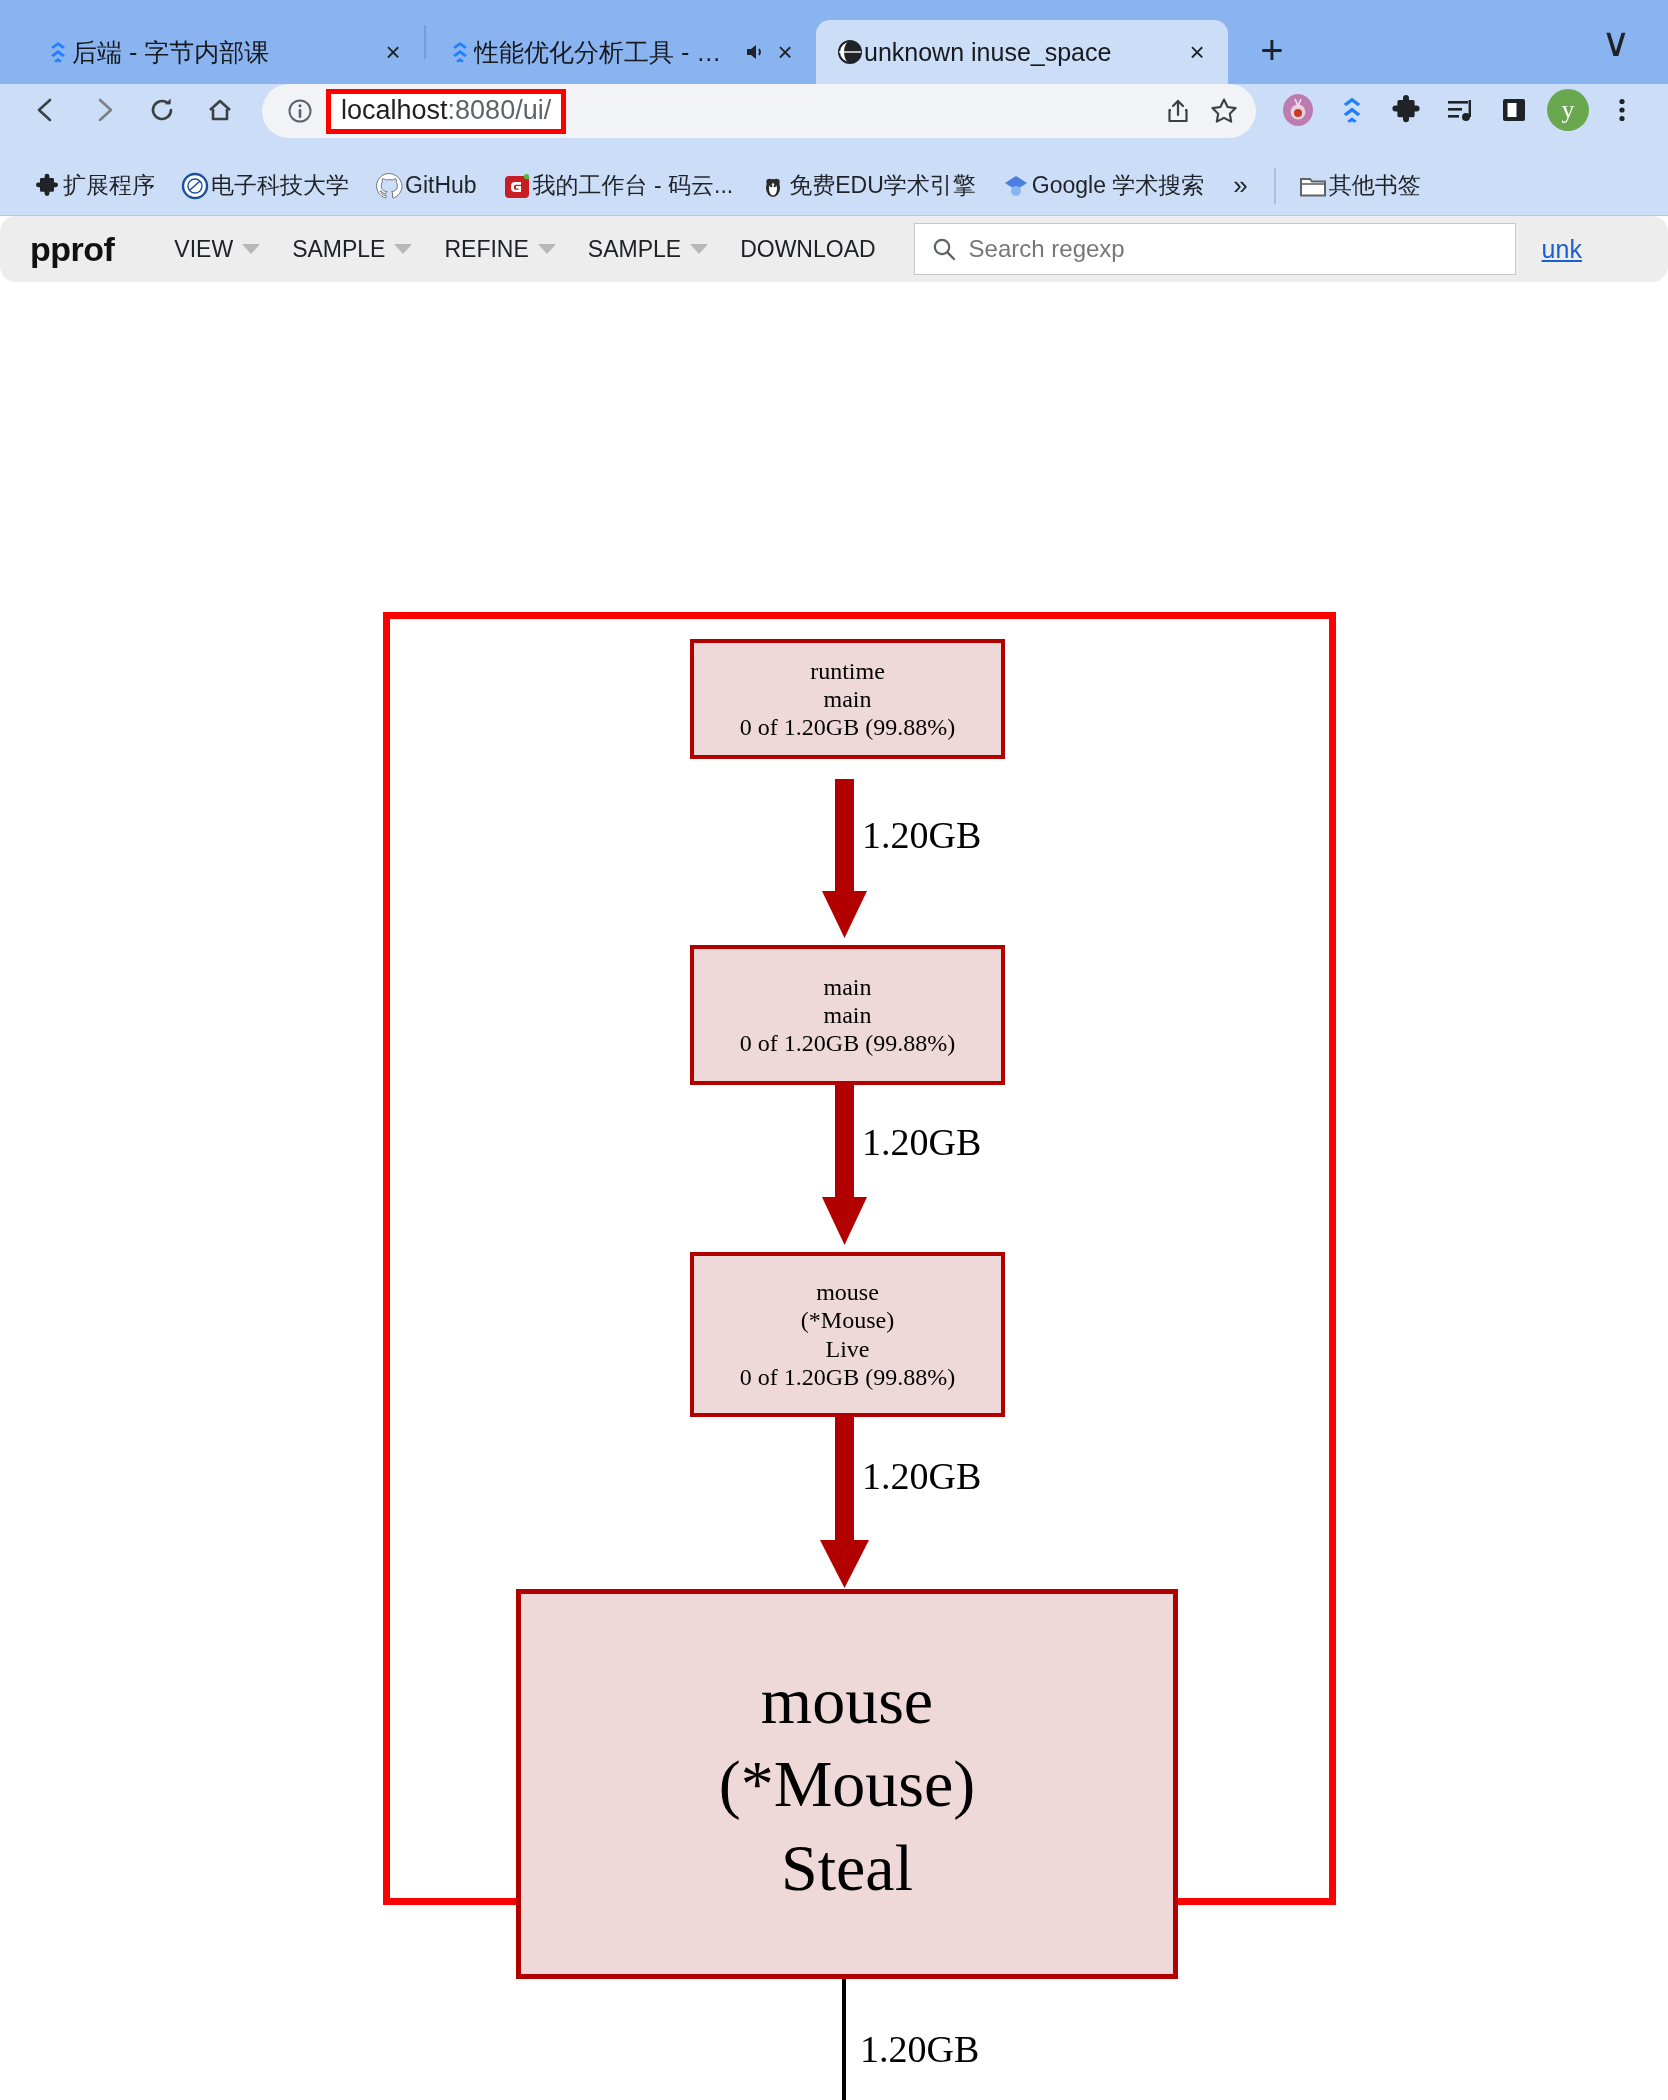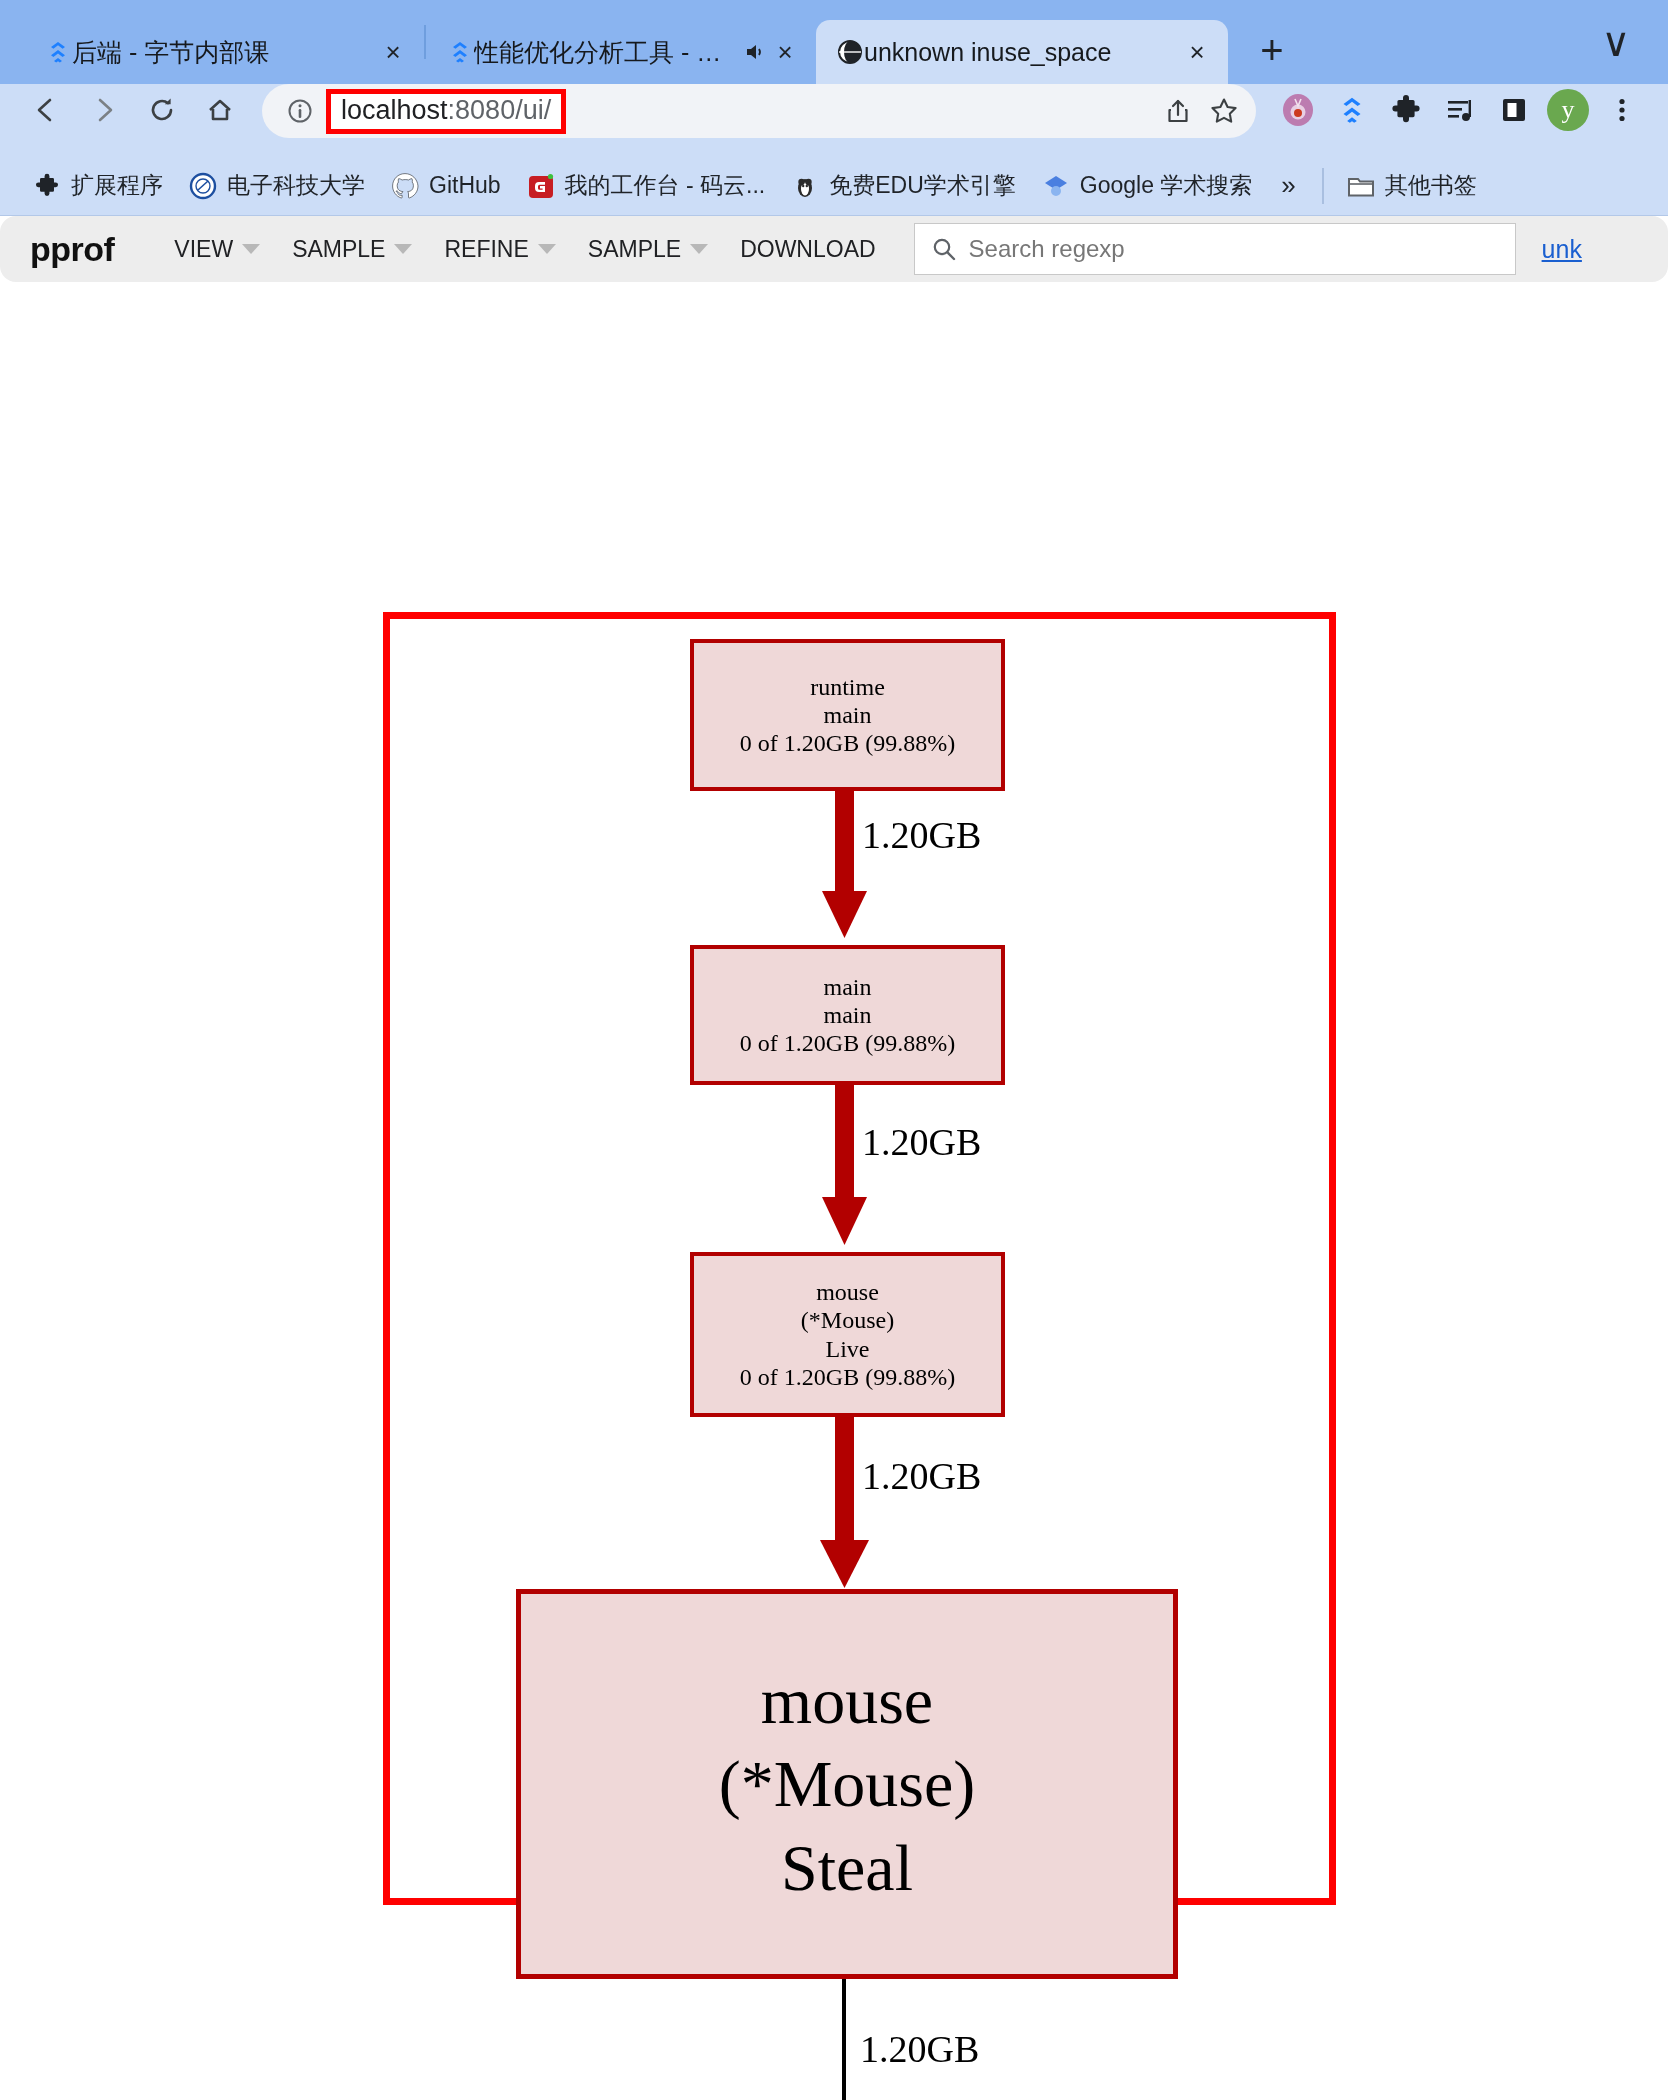--- a/index.html
+++ b/index.html
@@ -113,21 +113,21 @@
 
   .bookmarks {
     height: 60px;
     background: #ccddf7;
     display:flex; align-items:center;
     padding: 0 20px;
     gap: 0;
     border-bottom: 1px solid #b3c8e8;
   }
   .bm {
-    display:flex; align-items:center; gap:10px;
+    display:flex; align-items:center; gap:2px;
     padding: 0 13px; height: 46px;
     border-radius: 8px;
     white-space: nowrap;
   }
   .bm-label { font-size: 23px; color: #1f2328; }
   .bm-ic { width:28px; height:28px; flex:none; display:flex; align-items:center; justify-content:center;}
   .bm-chev { font-size:26px; color:#1f2328; padding: 0 16px; }
   .bm-divider { width:2px; height:36px; background:#a9bfe0; margin: 0 10px; }
 
   
@@ -194,21 +194,21 @@
     border: 4px solid #b20000;
     display:flex; flex-direction:column;
     align-items:center; justify-content:center;
     font-family:"Liberation Serif", serif;
     color:#000;
     text-align:center;
     line-height: 1.18;
   }
   .node .ln { display:block; white-space:nowrap; }
 
-  .n1 { left:690px; top:357px; width:315px; height:152px; font-size:24px; }
+  .n1 { left:690px; top:357px; width:315px; height:120px; font-size:24px; }
   .n2 { left:690px; top:663px; width:315px; height:140px; font-size:24px; }
   .n3 { left:690px; top:970px; width:315px; height:165px; font-size:24px; }
   .n4 { left:516px; top:1307px; width:662px; height:390px;
         font-size:66px; line-height:1.26; border-width:5px; }
 
   
   .edge-label {
     position:absolute;
     font-family:"Liberation Serif", serif;
     font-size: 38px;

